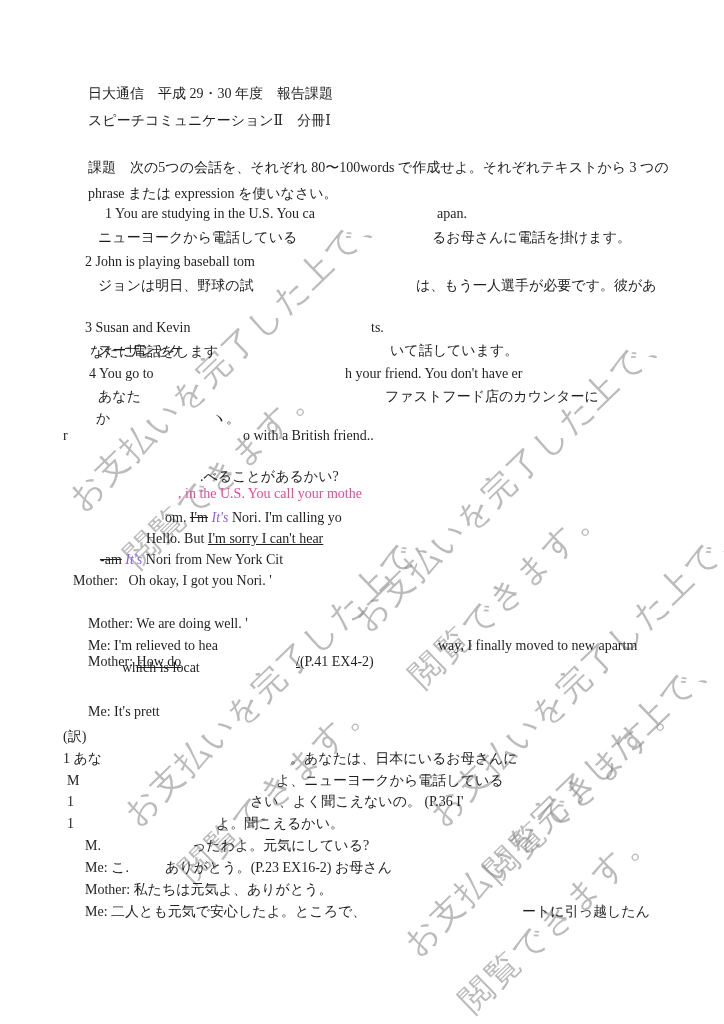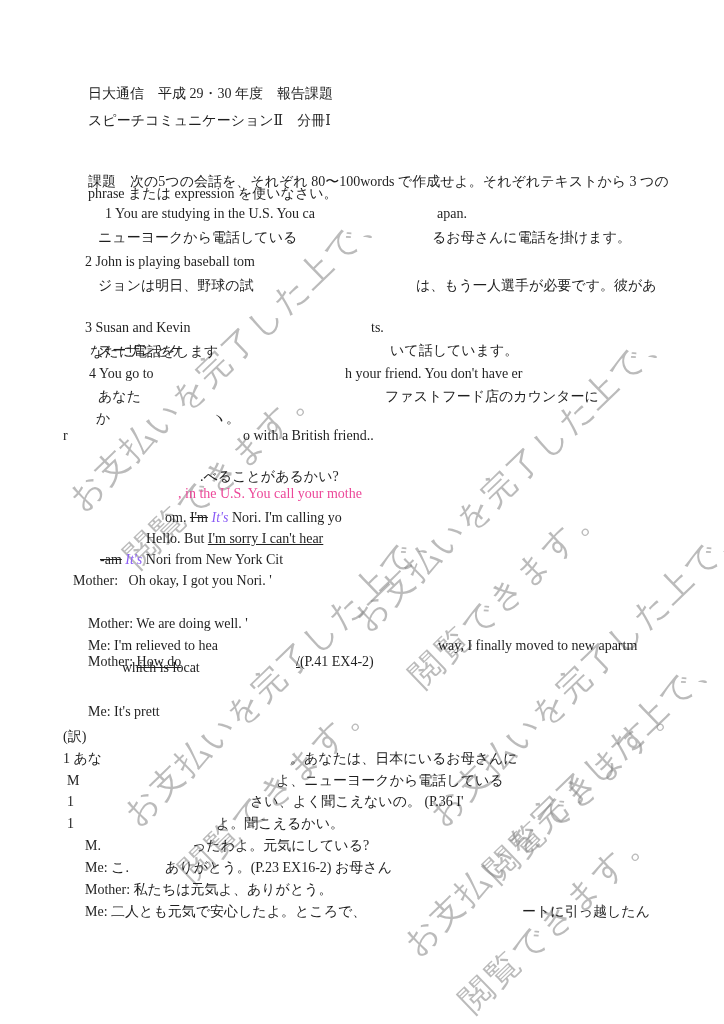--- a/index.html
+++ b/index.html
@@ -56,21 +56,21 @@
         <div class="wm-l2">閲覧できます。</div>
       </div>
       <div class="wm" style="left: 590px; top: 830px; color: rgba(132, 132, 132, 0.55);">
         <div>お支払いを完了した上で、</div>
         <div class="wm-l2">閲覧できます。</div>
       </div>
     </div>
   <div id="text-layer">
       <div class="tl" style="top: 84px;"><span class="frag" style="left: 88px;"><span>日大通信　平成 29・30 年度　報告課題</span></span></div>
       <div class="tl" style="top: 111px;"><span class="frag" style="left: 88px;"><span>スピーチコミュニケーションⅡ　分冊Ⅰ</span></span></div>
-      <div class="tl" style="top: 172px;"><span class="frag" style="left: 88px;"><span>課題　次の5つの会話を、それぞれ 80〜100words で作成せよ。それぞれテキストから 3 つの</span></span></div>
+      <div class="tl" style="top: 158px;"><span class="frag" style="left: 88px;"><span>課題　次の5つの会話を、それぞれ 80〜100words で作成せよ。それぞれテキストから 3 つの</span></span></div>
       <div class="tl" style="top: 184px;"><span class="frag" style="left: 88px;"><span>phrase または expression を使いなさい。</span></span></div>
       <div class="tl" style="top: 204px; margin-left: 20px;"><span class="frag" style="left: 85px;"><span>1 You are studying in the U.S. You ca</span></span><span class="frag" style="left: 417px;"><span>apan.</span></span></div>
       <div class="tl" style="top: 228px;"><span class="frag" style="left: 98px;"><span>ニューヨークから電話している</span></span><span class="frag" style="left: 432px;"><span>るお母さんに電話を掛けます。</span></span></div>
       <div class="tl" style="top: 252px;"><span class="frag" style="left: 85px;"><span>2 John is playing baseball tom</span></span></div>
       <div class="tl" style="top: 276px;"><span class="frag" style="left: 98px;"><span>ジョンは明日、野球の試</span></span><span class="frag" style="left: 416px;"><span>は、もう一人選手が必要です。彼があ</span></span></div>
       <div class="tl" style="top: 298px;"><span class="frag" style="left: 90px; margin-top: 44px;"><span>なたに電話をします</span></span></div>
       <div class="tl" style="top: 318px;"><span class="frag" style="left: 85px;"><span>3 Susan and Kevin</span></span><span class="frag" style="left: 371px;"><span>ts.</span></span></div>
       <div class="tl" style="top: 341px;"><span class="frag" style="left: 98px;"><span>スーザンとケ</span></span><span class="frag" style="left: 390px;"><span>いて話しています。</span></span></div>
       <div class="tl" style="top: 364px;"><span class="frag" style="left: 89px;"><span>4 You go to</span></span><span class="frag" style="left: 345px;"><span>h your friend. You don't have er</span></span></div>
       <div class="tl" style="top: 387px;"><span class="frag" style="left: 98px;"><span>あなた</span></span><span class="frag" style="left: 385px;"><span>ファストフード店のカウンターに</span></span></div>

